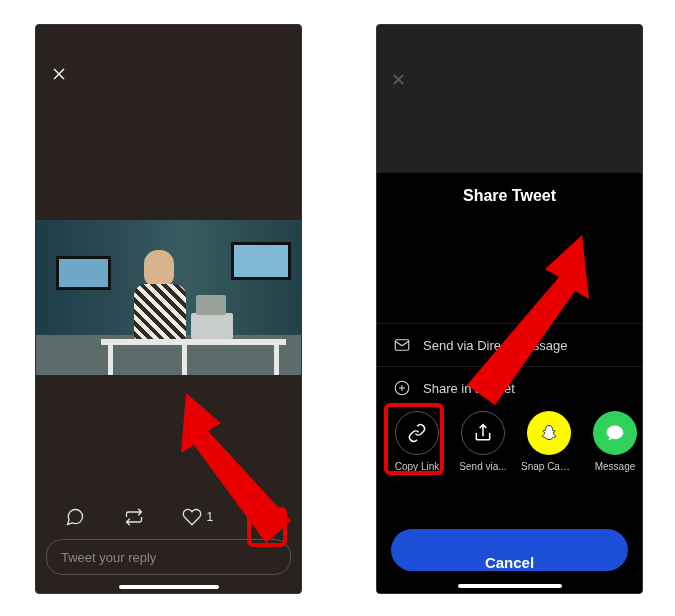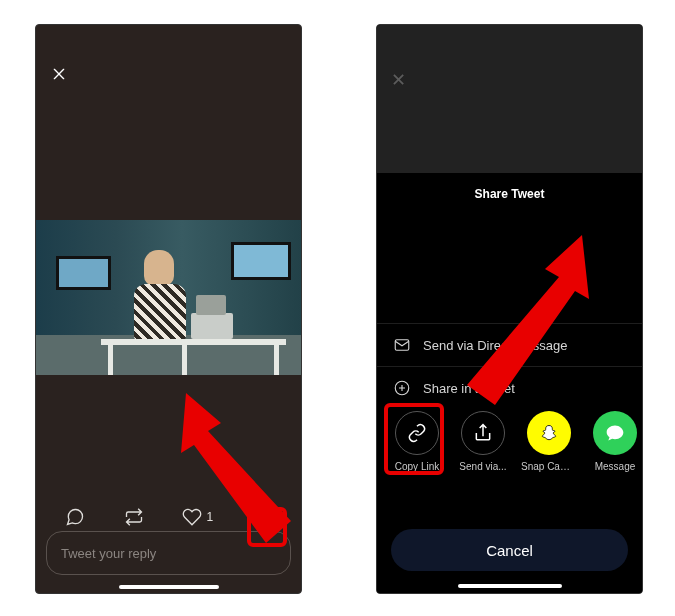--- a/index.html
+++ b/index.html
@@ -59,21 +59,21 @@
     display: flex;
     align-items: center;
     justify-content: space-around;
     padding: 0 10px;
   }
   .pl-act { color:#e0dedb; display:flex; align-items:center; gap:4px; font-size:12px; }
   .pl-act svg { width:20px; height:20px; stroke:#e0dedb; fill:none; stroke-width:1.6; }
   .pl-reply {
     position:absolute;
     left:10px; right:10px; bottom:18px;
-    height:44px;
+    height:36px;
     border:1px solid #5a524e;
     border-radius:16px;
     color:#8b8581;
     font-size:13px;
     display:flex; align-items:center;
     padding:16px 14px;
   }
   .pl-homebar {
     position:absolute; bottom:4px; left:50%; transform:translateX(-50%);
     width:100px; height:4px; border-radius:2px; background:#fff;
@@ -100,21 +100,21 @@
   .pr-dim-close {
     position:absolute; left:14px; top:44px;
     color:#5c5c5c; font-size:18px;
   }
   .pr-sheet {
     position:absolute; left:0; right:0; top:148px; bottom:0;
     background:#000;
     border-top-left-radius:14px; border-top-right-radius:14px;
   }
   .pr-title {
-    color:#fff; font-weight:700; font-size:12px;
+    color:#fff; font-weight:700; font-size:16px;
     text-align:center; padding:14px 0 10px;
   }
   .pr-option {
     display:flex; align-items:center; gap:12px;
     color:#d5d5d5; font-size:13px;
     padding:12px 16px;
     border-top:1px solid #1e1e1e;
   }
   .pr-option svg { width:18px; height:18px; stroke:#d5d5d5; fill:none; stroke-width:1.5; }
   .pr-options-block { position:absolute; left:0; right:0; top:150px; }
@@ -133,23 +133,23 @@
   .pr-share-circle.outlined { border:1.5px solid #555; }
   .pr-share-circle svg { width:20px; height:20px; stroke:#fff; fill:none; stroke-width:1.8; }
   .pr-share-label { color:#c9c9c9; font-size:10px; text-align:center; white-space:nowrap; overflow:hidden; text-overflow:ellipsis; width:56px; }
   .pr-snap { background:#fffc00; }
   .pr-snap svg { stroke:#000; fill:#fff; }
   .pr-msg { background:#2fd15a; }
   .pr-msg svg { fill:#fff; stroke:none; }
   .pr-cancel {
     position:absolute; left:14px; right:14px; bottom:22px;
     height:42px; border-radius:21px;
-    background:#0f172a; color:#fff;
-    font-weight:400; font-size:15px;
-    display:flex; align-items:center; justify-content:center;
+    background:#1d4ed8; color:#fff;
+    font-weight:700; font-size:15px;
+    display:flex; align-items:flex-end; justify-content:center;
   }
   .pr-homebar {
     position:absolute; bottom:5px; left:50%; transform:translateX(-50%);
     width:104px; height:4px; border-radius:2px; background:#fff;
   }
   .red-box-copylink {
     position:absolute;
     left:7px; top:378px;
     width:60px; height:72px;
     border:4px solid #e80000;

